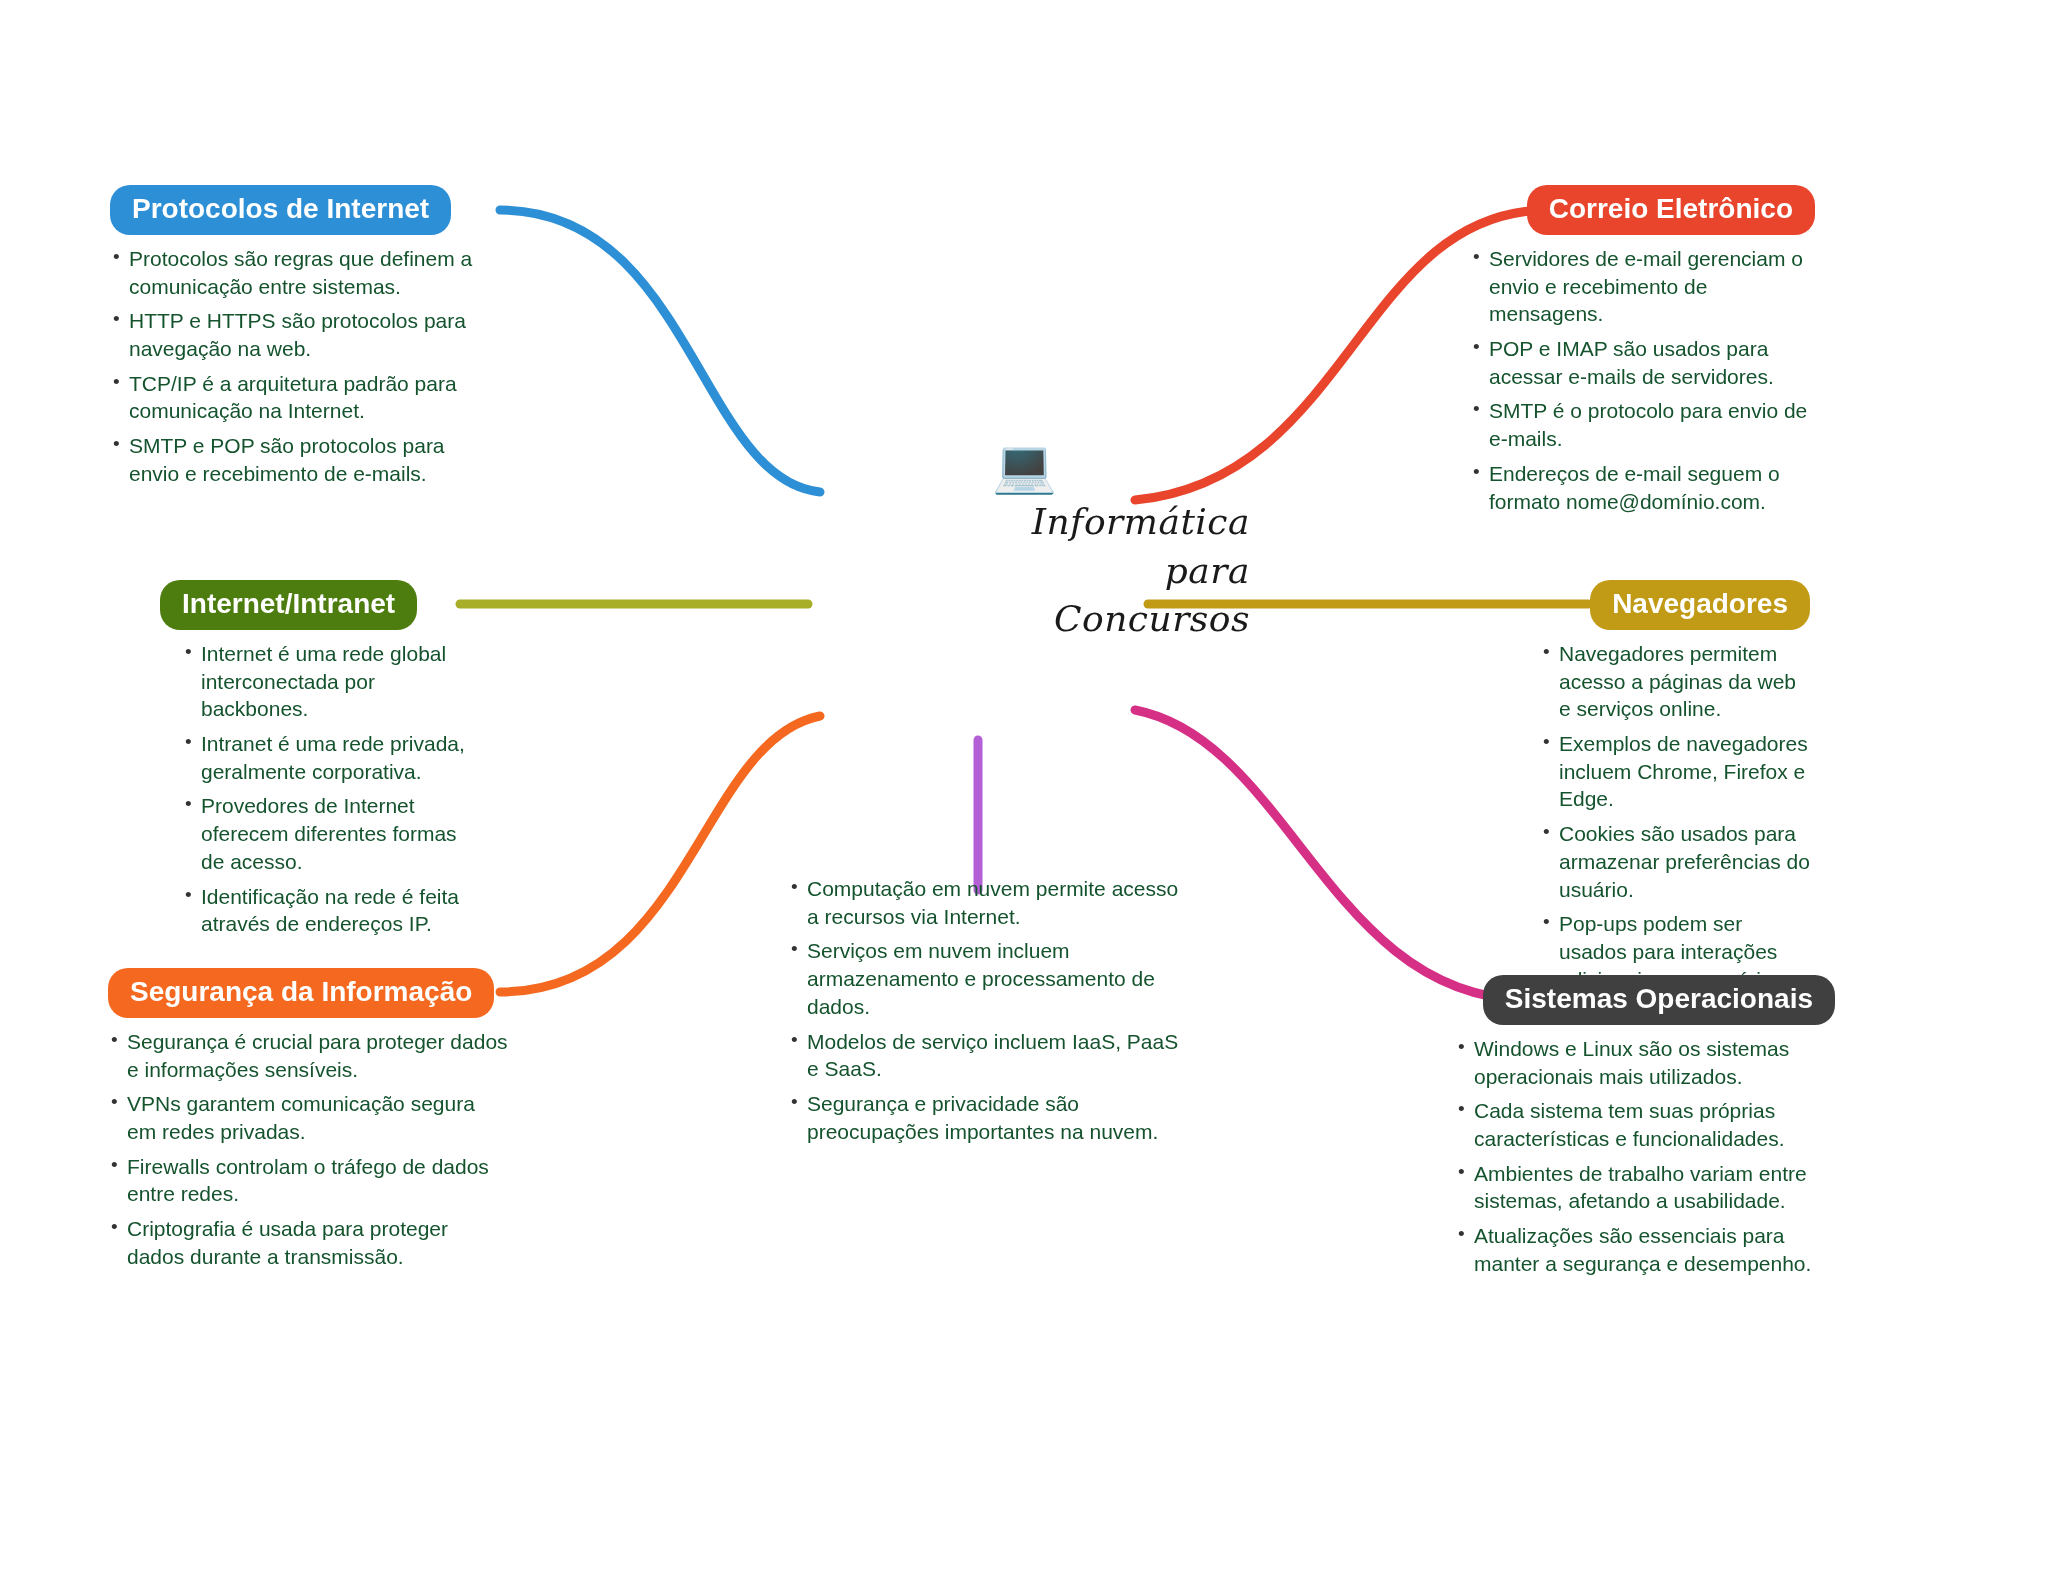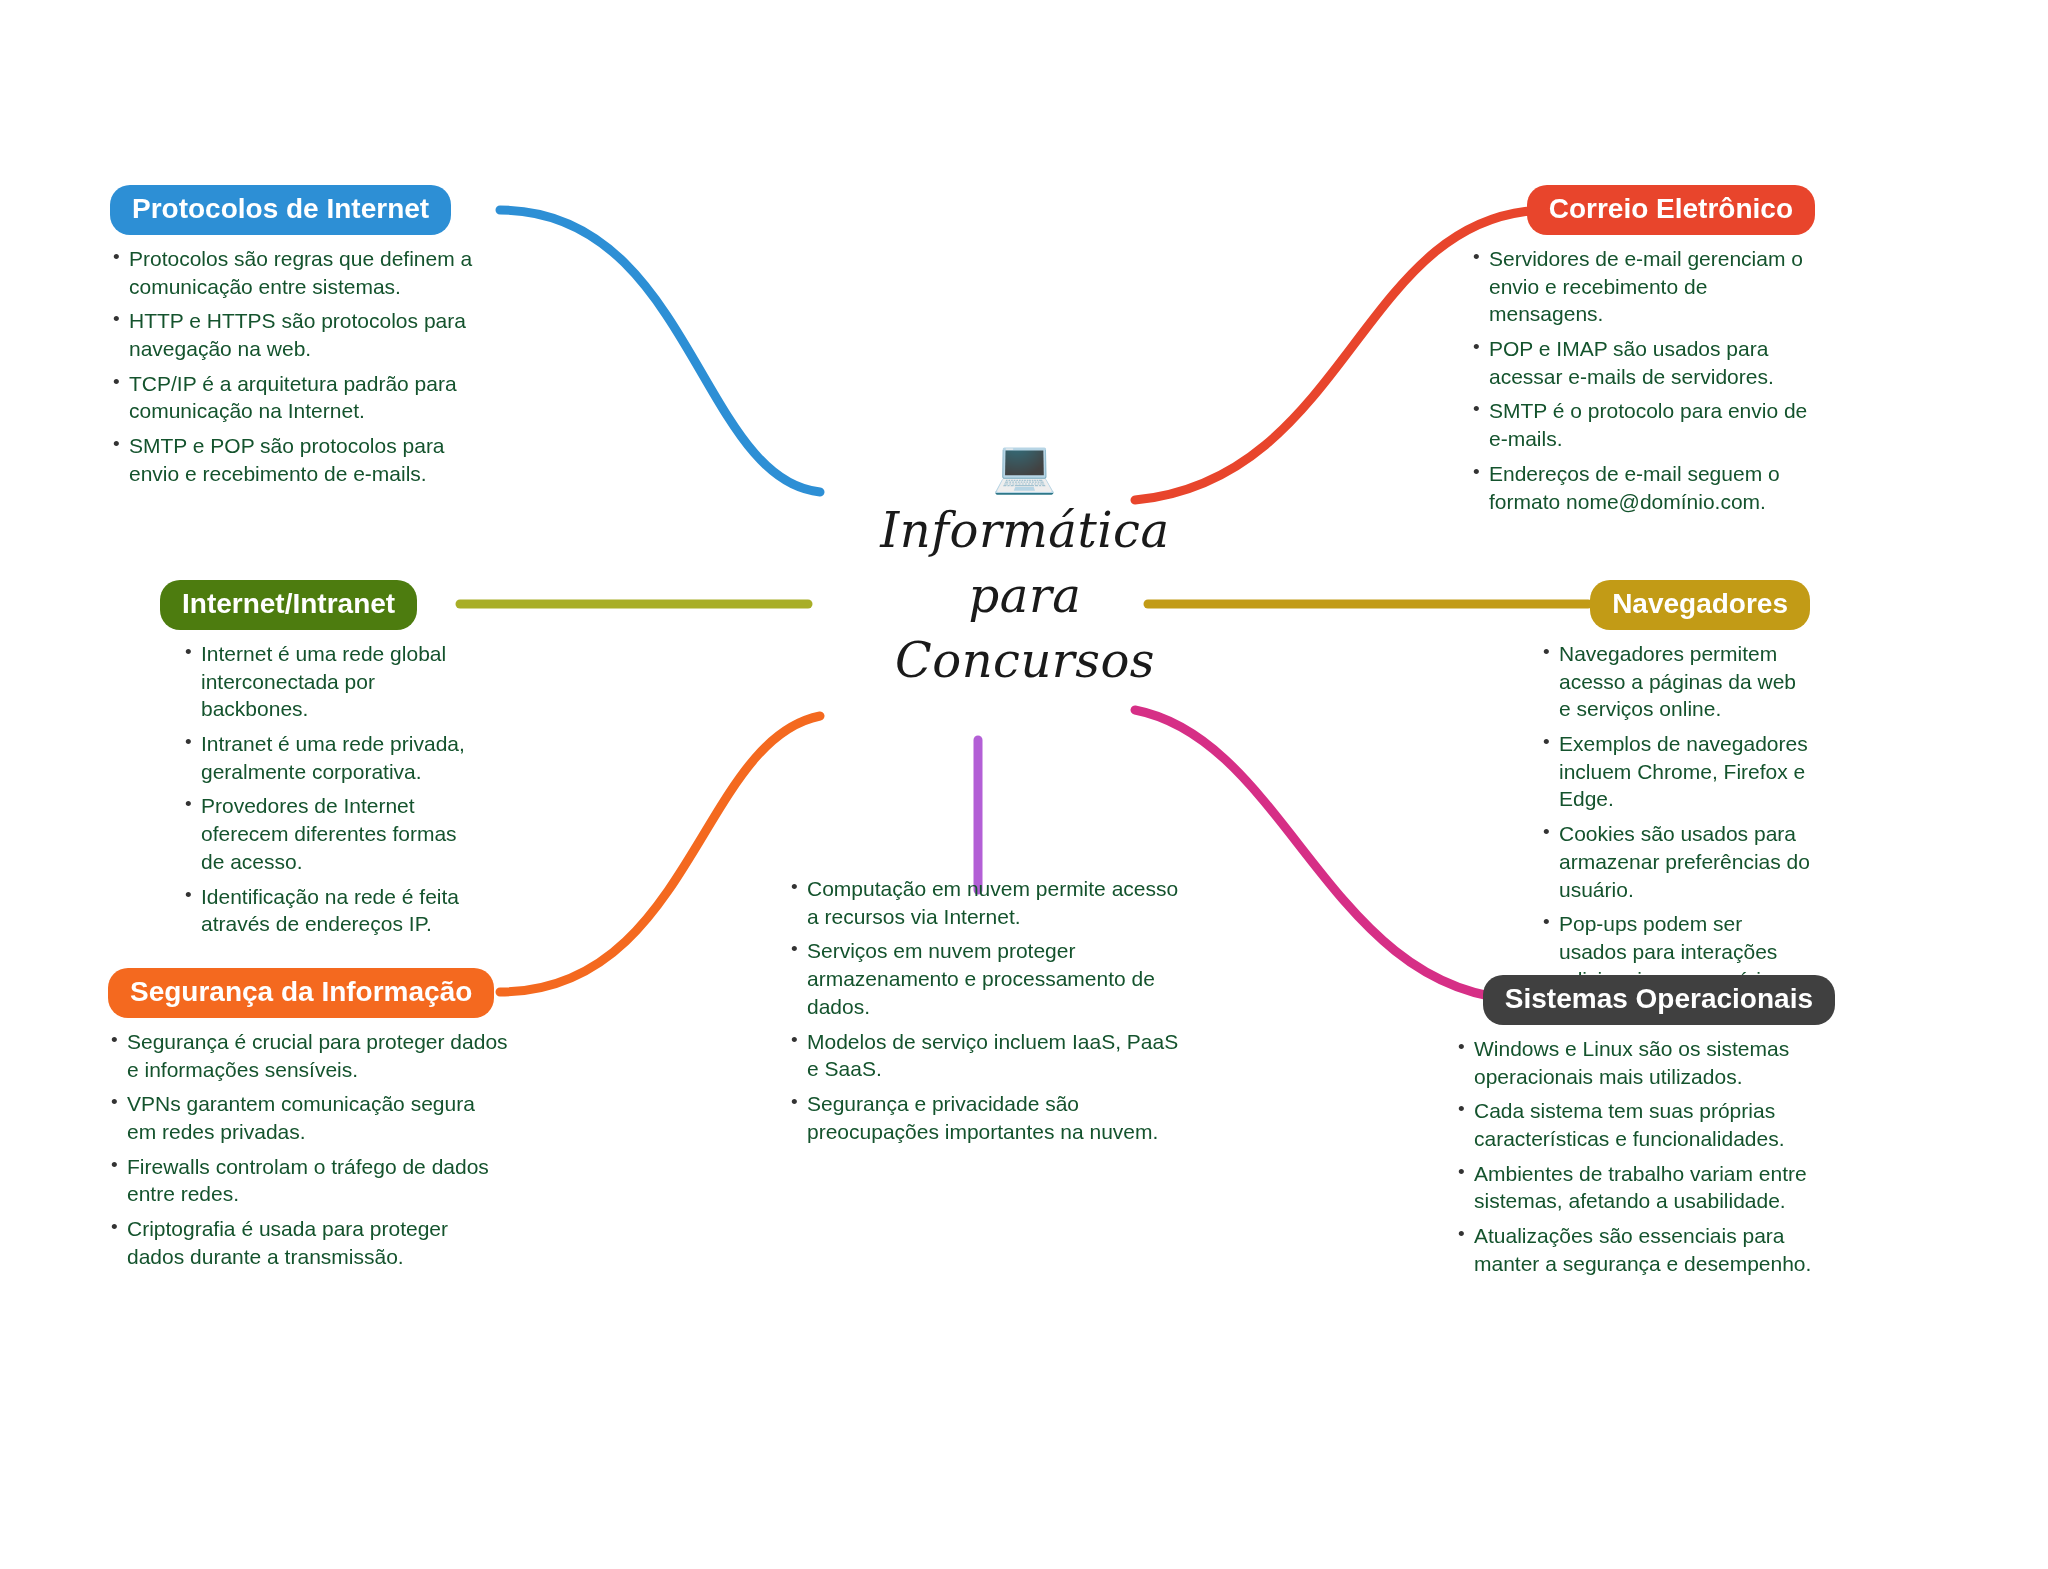--- a/index.html
+++ b/index.html
@@ -35,24 +35,25 @@
     text-align: center;
   }
   .center-icon {
     font-size: 52px;
     line-height: 1;
     margin-bottom: 6px;
   }
   .center-title {
     font-family: "DejaVu Serif", serif;
     font-style: italic;
-    font-size: 48px;
+    font-size: 36px;
     line-height: 1.35;
     color: #1a1a1a;
     letter-spacing: 0.5px;
+    text-align: right;
   }
   .node {
     position: absolute;
   }
   .node-pill {
     display: inline-block;
     color: #ffffff;
     font-weight: bold;
     font-size: 28px;
     padding: 9px 22px 10px 22px;
@@ -145,21 +146,21 @@
       <li>Segurança é crucial para proteger dados e informações sensíveis.</li>
       <li>VPNs garantem comunicação segura em redes privadas.</li>
       <li>Firewalls controlam o tráfego de dados entre redes.</li>
       <li>Criptografia é usada para proteger dados durante a transmissão.</li>
     </ul>
   </div>
 
   <div class="node" style="left:788px; top:865px; width:400px;">
     <ul class="bullets">
       <li>Computação em nuvem permite acesso a recursos via Internet.</li>
-      <li>Serviços em nuvem proteger armazenamento e processamento de dados.</li>
+      <li>Serviços em nuvem incluem armazenamento e processamento de dados.</li>
       <li>Modelos de serviço incluem IaaS, PaaS e SaaS.</li>
       <li>Segurança e privacidade são preocupações importantes na nuvem.</li>
     </ul>
   </div>
 
   <div class="node align-right" style="left:1470px; top:185px; width:345px;">
     <span class="node-pill-row"><span class="node-pill" style="background:#e8452c;">Correio Eletrônico</span></span>
     <ul class="bullets">
       <li>Servidores de e-mail gerenciam o envio e recebimento de mensagens.</li>
       <li>POP e IMAP são usados para acessar e-mails de servidores.</li>

